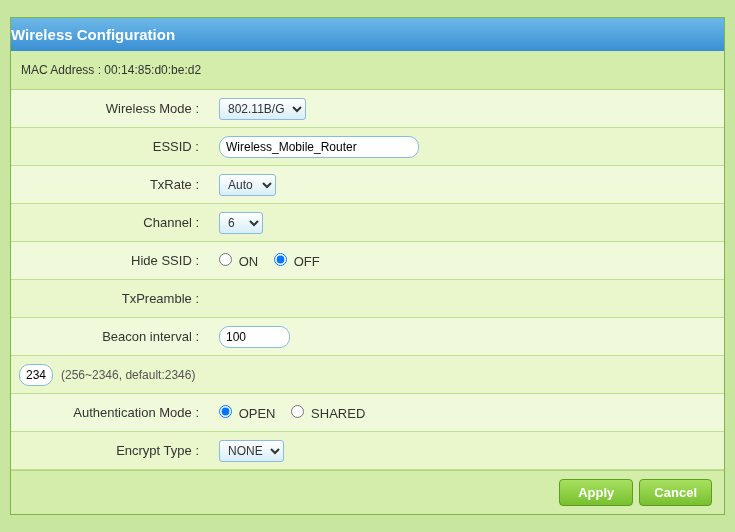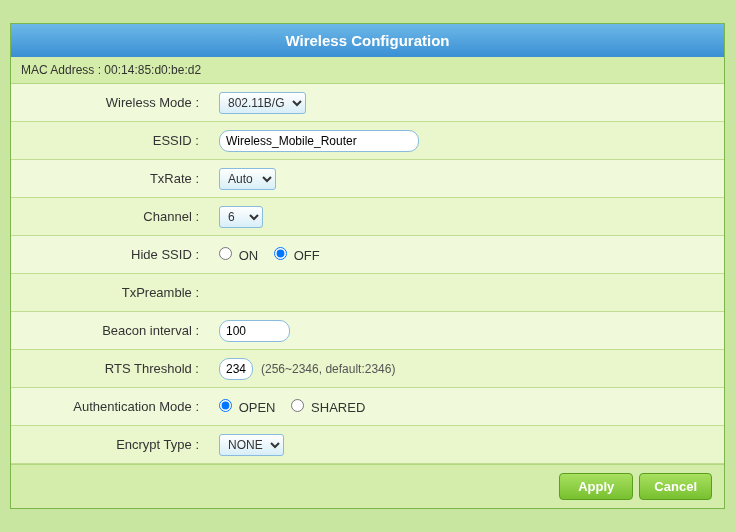--- a/index.html
+++ b/index.html
@@ -14,28 +14,28 @@
       min-height: 532px;
     }
     .container {
       width: 715px;
       border: 1px solid #7ab648;
       background: #e8f5d0;
     }
     .title-bar {
       background: linear-gradient(to bottom, #6cb8e8, #3a8fd4);
       color: white;
-      text-align: center;
+      text-align: left;
       font-size: 15px;
       font-weight: bold;
-      padding: 8px 15px;
+      padding: 8px 0;
     }
     .mac-address-row {
       background: #d4edaa;
-      padding: 6px 10px;
+      padding: 12px 10px;
       font-size: 12px;
       color: #333;
       border-bottom: 1px solid #b0d880;
     }
     .form-row {
       display: flex;
       align-items: center;
       border-bottom: 1px solid #c0de90;
       background: #eaf6cc;
       min-height: 38px;
@@ -185,21 +185,20 @@
   </div>
 
   <div class="form-row">
     <div class="label-cell">Beacon interval :</div>
     <div class="value-cell">
       <input type="text" value="100" style="width: 71px;">
     </div>
   </div>
 
   <div class="form-row">
-    <div class="label-cell">RTS Threshold :</div>
     <div class="value-cell">
       <input type="text" value="2346" style="width: 34px;">
       <span class="hint-text">(256~2346, default:2346)</span>
     </div>
   </div>
 
   <div class="form-row">
     <div class="label-cell">Authentication Mode :</div>
     <div class="value-cell">
       <label>

